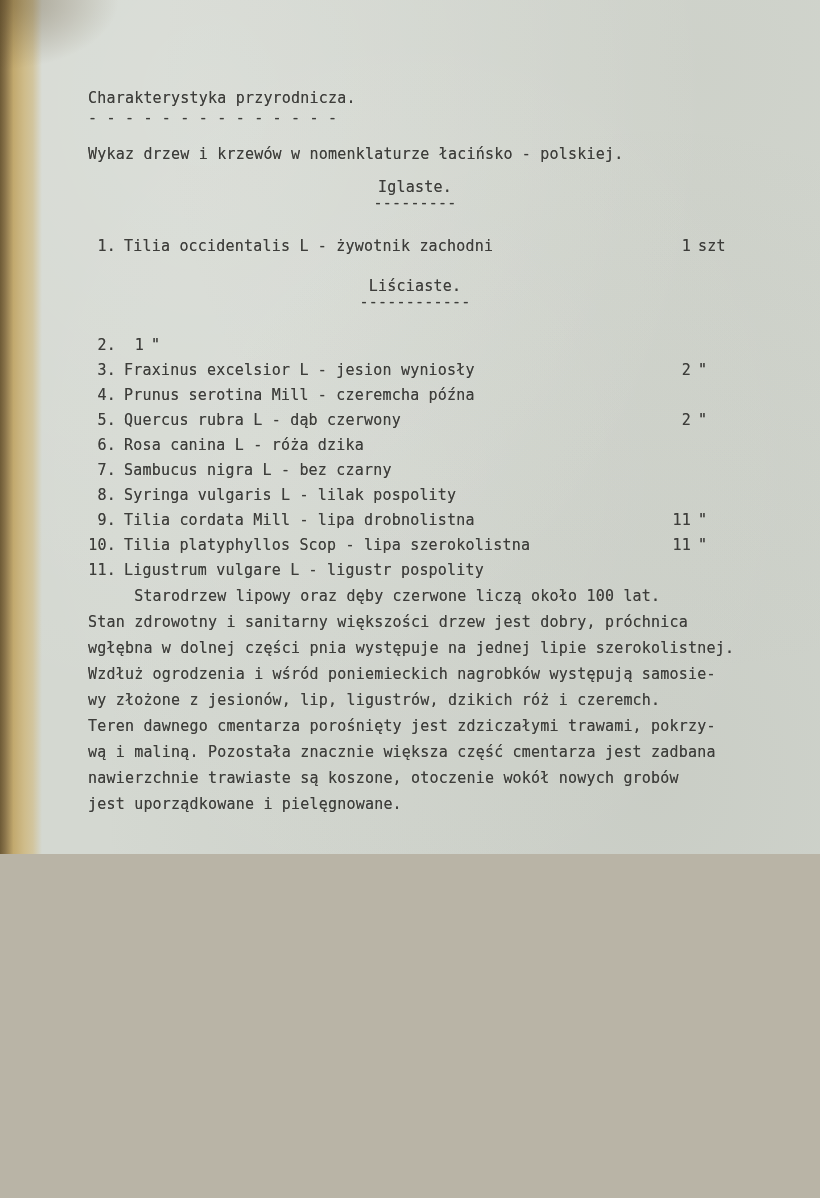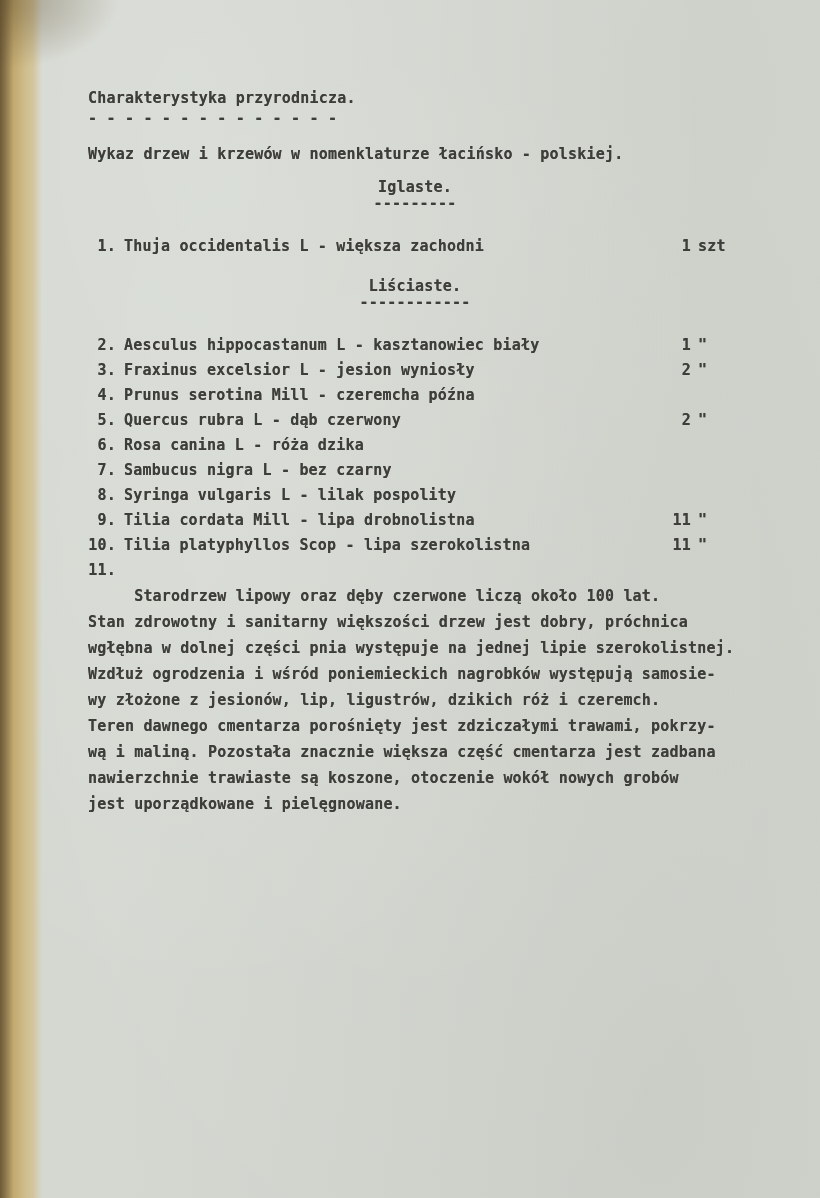--- a/index.html
+++ b/index.html
@@ -3,32 +3,31 @@
 <meta charset="utf-8">
 <style>
   html, body {
     margin: 0;
     padding: 0;
     background: #b9b4a6;
   }
   .page {
     position: relative;
     width: 820px;
-    height: 1198px;
+    height: 854px;
     margin: 0 auto;
     overflow: hidden;
     background-color: #d4d8d1;
     background-image:
       radial-gradient(ellipse at 25% 12%, rgba(255,255,255,0.16), transparent 60%),
       radial-gradient(ellipse at 85% 8%, rgba(150,150,135,0.10), transparent 55%),
       radial-gradient(ellipse at 80% 92%, rgba(125,128,115,0.12), transparent 60%),
       radial-gradient(ellipse at 50% 55%, rgba(255,255,255,0.07), transparent 75%);
     font-family: "DejaVu Sans Mono", "Liberation Mono", monospace;
     color: #3d3d3a;
-    font-weight: bold;
   }
   .edge {
     position: absolute;
     left: 0; top: 0; bottom: 0;
     width: 42px;
     background: linear-gradient(90deg,
       #6d5a36 0%,
       #8a744a 12%,
       #c2a96e 32%,
       #cfbc8a 58%,
@@ -117,33 +116,32 @@
 
     <div class="subtitle">Wykaz drzew i krzewów w nomenklaturze łacińsko - polskiej.</div>
 
     <div class="center-head">
       <div class="head-text">Iglaste.</div>
       <div class="head-dash">---------</div>
     </div>
 
     <div class="row first-item">
       <span class="num">1.</span>
-      <span class="txt">Thuja occidentalis L - większa zachodni</span>
+      <span class="txt">Tilia occidentalis L - żywotnik zachodni</span>
       <span class="qnum">1</span>
       <span class="qunit">szt</span>
     </div>
 
     <div class="center-head">
       <div class="head-text">Liściaste.</div>
       <div class="head-dash">------------</div>
     </div>
 
     <div class="row">
       <span class="num">2.</span>
-      <span class="txt">Aesculus hippocastanum L - kasztanowiec biały</span>
       <span class="qnum">1</span>
       <span class="qunit">"</span>
     </div>
     <div class="row">
       <span class="num">3.</span>
       <span class="txt">Fraxinus excelsior L - jesion wyniosły</span>
       <span class="qnum">2</span>
       <span class="qunit">"</span>
     </div>
     <div class="row">
@@ -183,20 +181,21 @@
       <span class="qunit">"</span>
     </div>
     <div class="row">
       <span class="num">10.</span>
       <span class="txt">Tilia platyphyllos Scop - lipa szerokolistna</span>
       <span class="qnum">11</span>
       <span class="qunit">"</span>
     </div>
     <div class="row">
       <span class="num">11.</span>
+      <span class="txt">Ligustrum vulgare L - ligustr pospolity</span>
       <span class="qnum"></span>
       <span class="qunit"></span>
     </div>
 
     <div class="paragraph">
       <div class="para-line">     Starodrzew lipowy oraz dęby czerwone liczą około 100 lat.</div>
       <div class="para-line">Stan zdrowotny i sanitarny większości drzew jest dobry, próchnica</div>
       <div class="para-line">wgłębna w dolnej części pnia występuje na jednej lipie szerokolistnej.</div>
       <div class="para-line">Wzdłuż ogrodzenia i wśród poniemieckich nagrobków występują samosie-</div>
       <div class="para-line">wy złożone z jesionów, lip, ligustrów, dzikich róż i czeremch.</div>

